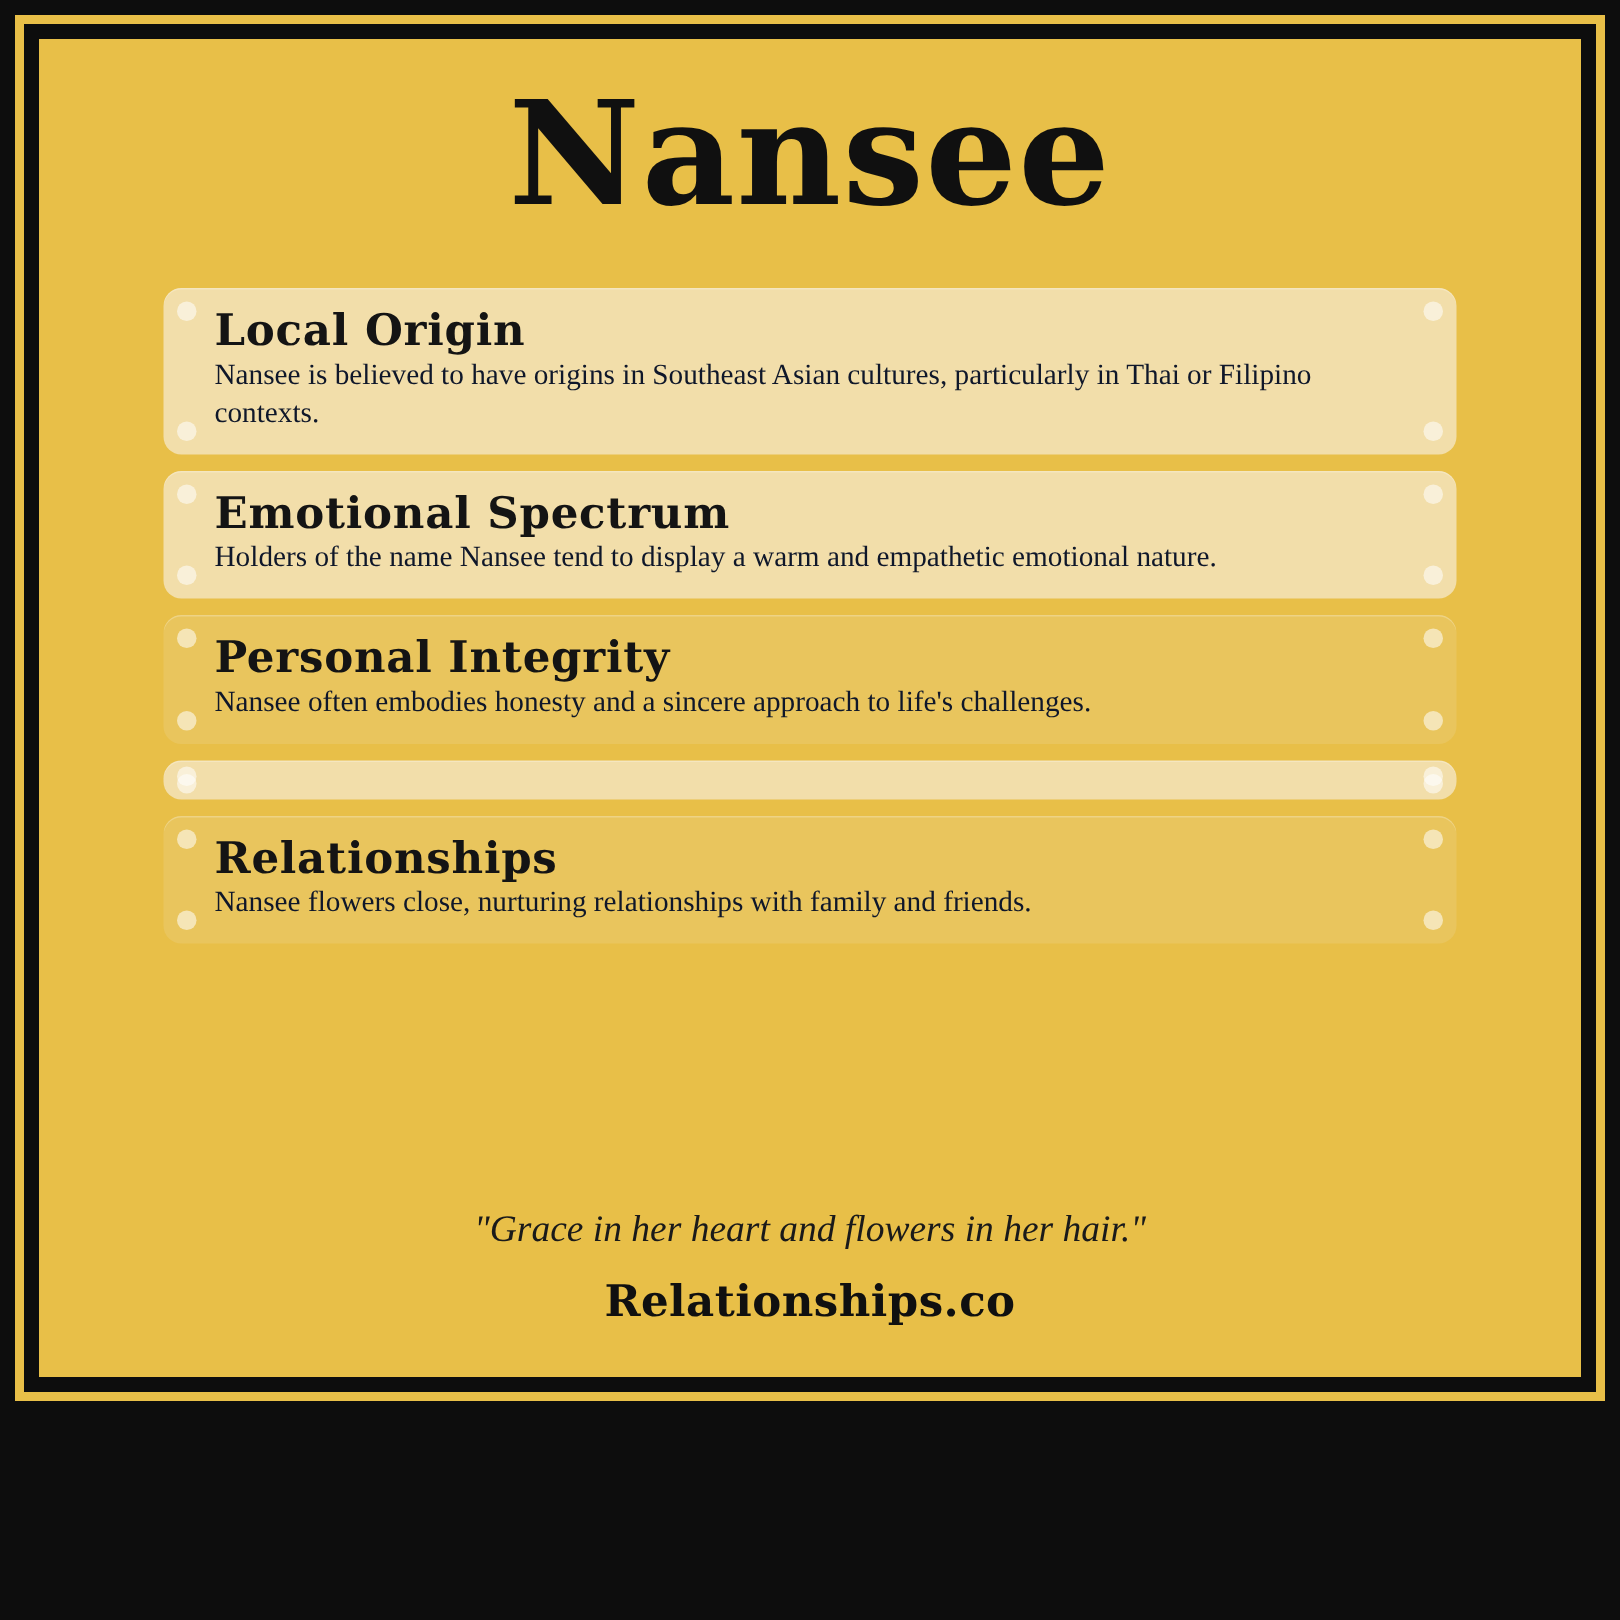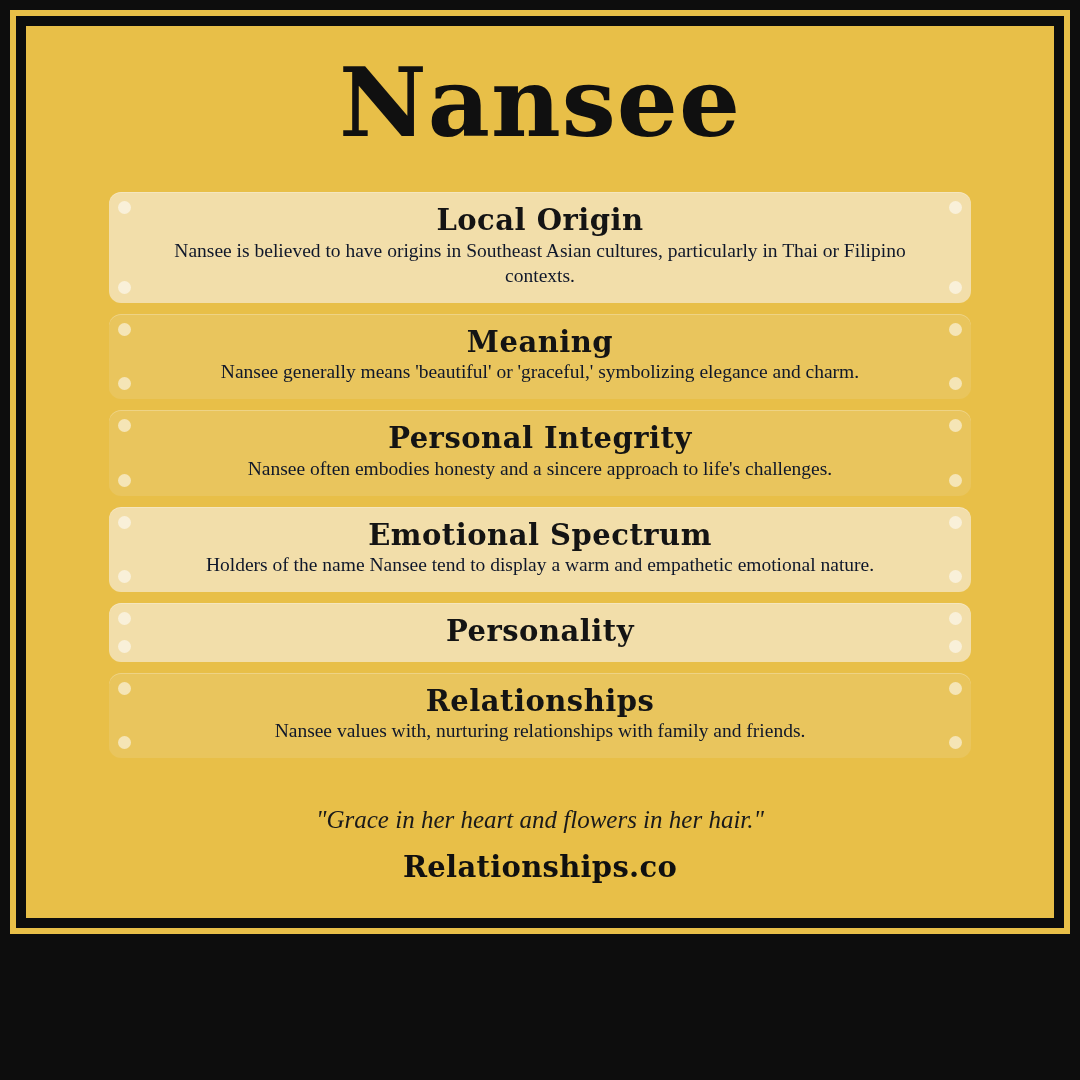--- a/index.html
+++ b/index.html
@@ -55,21 +55,20 @@
     width: 862px;
     display: flex;
     flex-direction: column;
     gap: 11px;
   }
   .card {
     position: relative;
     box-sizing: border-box;
     border-radius: 12px;
     padding: 12px 34px 14px 34px;
-    text-align: center;
     box-shadow: 0 1px 0 rgba(255,255,255,0.25) inset;
   }
   .card.light {
     background: #f2deaa;
   }
   .card.dark {
     background: #e9c55d;
   }
   .card .knob {
     position: absolute;
@@ -131,62 +130,53 @@
 
         <div class="card light">
           <span class="knob tl"></span>
           <span class="knob tr"></span>
           <span class="knob bl"></span>
           <span class="knob br"></span>
           <div class="card-title">Local Origin</div>
           <div class="card-desc">Nansee is believed to have origins in Southeast Asian cultures, particularly in Thai or Filipino contexts.</div>
         </div>
 
-        <div class="card dark">
+
+        <div class="card light">
           <span class="knob tl"></span>
           <span class="knob tr"></span>
           <span class="knob bl"></span>
           <span class="knob br"></span>
-          <div class="card-title">Meaning</div>
-          <div class="card-desc">Nansee generally means 'beautiful' or 'graceful,' symbolizing elegance and charm.</div>
+          <div class="card-title">Emotional Spectrum</div>
+          <div class="card-desc">Holders of the name Nansee tend to display a warm and empathetic emotional nature.</div>
         </div>
 
         <div class="card dark">
           <span class="knob tl"></span>
           <span class="knob tr"></span>
           <span class="knob bl"></span>
           <span class="knob br"></span>
           <div class="card-title">Personal Integrity</div>
           <div class="card-desc">Nansee often embodies honesty and a sincere approach to life's challenges.</div>
         </div>
 
         <div class="card light">
           <span class="knob tl"></span>
           <span class="knob tr"></span>
           <span class="knob bl"></span>
           <span class="knob br"></span>
-          <div class="card-title">Emotional Spectrum</div>
-          <div class="card-desc">Holders of the name Nansee tend to display a warm and empathetic emotional nature.</div>
-        </div>
-
-        <div class="card light">
-          <span class="knob tl"></span>
-          <span class="knob tr"></span>
-          <span class="knob bl"></span>
-          <span class="knob br"></span>
-          <div class="card-title">Personality</div>
         </div>
 
         <div class="card dark">
           <span class="knob tl"></span>
           <span class="knob tr"></span>
           <span class="knob bl"></span>
           <span class="knob br"></span>
           <div class="card-title">Relationships</div>
-          <div class="card-desc">Nansee values with, nurturing relationships with family and friends.</div>
+          <div class="card-desc">Nansee flowers close, nurturing relationships with family and friends.</div>
         </div>
 
 
       </div>
 
       <div class="footer">
         <div class="quote">"Grace in her heart and flowers in her hair."</div>
         <div class="site">Relationships.co</div>
       </div>
 

